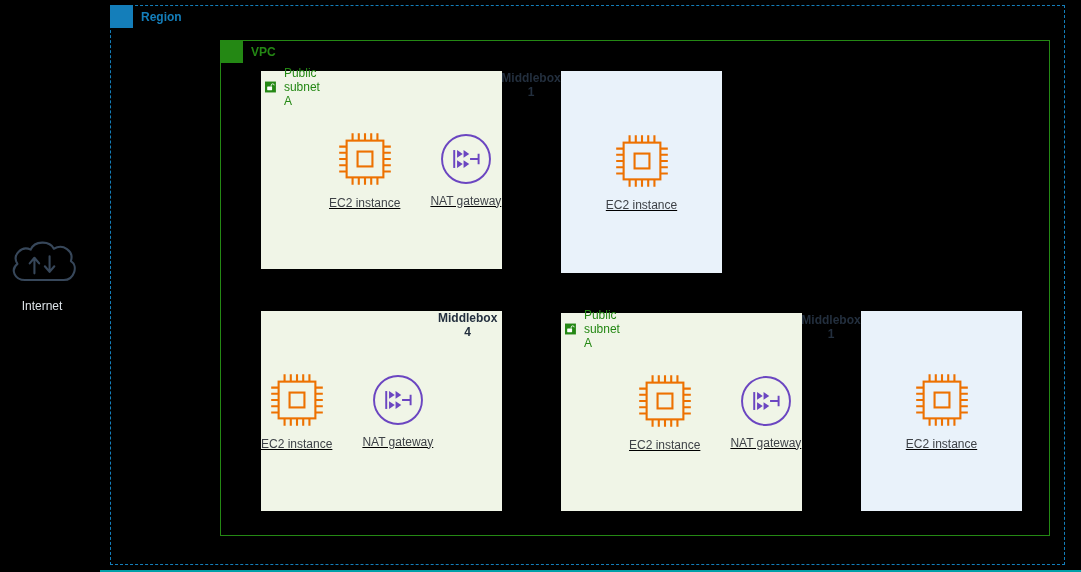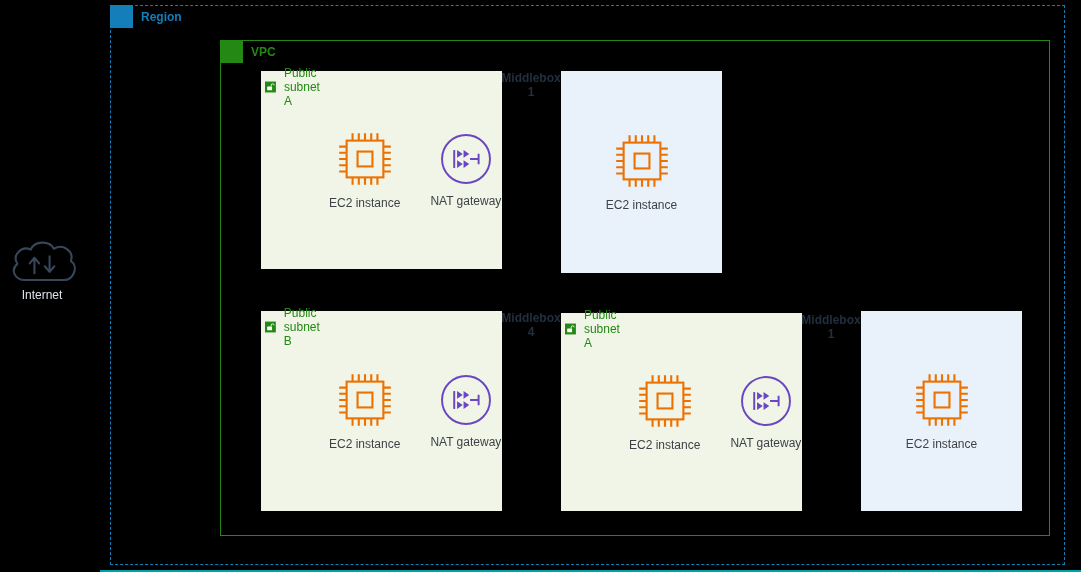--- a/index.html
+++ b/index.html
@@ -25,31 +25,31 @@
 
   
   .subnet { position: absolute; display: flex; }
   .subnet.public  { background: var(--public-subnet-bg, #F0F5E7); }
   .subnet.private { background: var(--private-subnet-bg, #E9F2FA); }
   .subnet-header { display: flex; align-items: center; gap: 8px; padding: 4px 0 0 4px; height: 28px; }
   .subnet-title { font-size: 12px; }
   .subnet.public  .subnet-title { color: var(--vpc-green, #248814); }
   .subnet.private .subnet-title { color: var(--region-blue, #147EBA); }
   .subnet-body { flex: 1; display: flex; align-items: center; justify-content: center; gap: 30px; }
-  .resource { display: flex; flex-direction: column; align-items: center; gap: 9px; }
+  .resource { display: flex; flex-direction: column; align-items: center; gap: 9px; text-decoration: underline; }
   .res-label { font-size: 12px; color: var(--label-dark, #3E4247); white-space: nowrap; }
   .middlebox { text-align: center; font-size: 12px; font-weight: bold;
                color: var(--middlebox-dark, #232F3E); padding-bottom: 12px; }
 
   
   .external { position: absolute; display: flex; flex-direction: column; align-items: center; }
   .internet-node { left: 4px; top: 236px; width: 76px; }
   .igw-node { left: 136px; top: 240px; width: 66px; }
   .external-label { font-size: 12px; color: var(--external-label, #DDE3E8); text-align: center;
-                    line-height: 1.3; margin-top: 0; }
+                    line-height: 1.3; margin-top: 11px; }
 
   
   .orange-stroke { stroke: var(--ec2-orange, #ED7100); stroke-width: 2.4; fill: none; }
   .purple-stroke { stroke: var(--gateway-purple, #6B46C1); stroke-width: 2.4; fill: none; }
   .purple-fill   { fill: var(--gateway-purple, #6B46C1); }
   .cloud-stroke  { stroke: var(--cloud-stroke, #37475A); stroke-width: 2.2; fill: none;
                    stroke-linecap: round; stroke-linejoin: round; }
   .green-fill { fill: var(--vpc-green, #248814); }
   .blue-fill  { fill: var(--region-blue, #147EBA); }
   .white-stroke { stroke: #fff; stroke-width: 1.6; fill: none; }
@@ -134,28 +134,20 @@
                 <path d="M2.5 17.8h8.5M2.5 24.9h8.5M2.5 32h8.5M2.5 39.1h8.5M2.5 46.2h8.5"></path>
                 <path d="M53 17.8h8.5M53 24.9h8.5M53 32h8.5M53 39.1h8.5M53 46.2h8.5"></path>
               </g>
             </svg>
             <span class="res-label">EC2 instance</span>
           </div>
         </div>
       </div>
 
       <div class="subnet public" style="left:40px; top:270px; width:241px; height:200px;">
-        <div class="subnet-header">
-          <svg width="20" height="20" viewBox="0 0 20 20">
-            <rect width="20" height="20" class="green-fill"></rect>
-            <path d="M11.4 9.2V6.9a2.7 2.7 0 0 1 5.4 0" class="white-stroke"></path>
-            <rect x="4" y="9.2" width="9" height="6.8" rx="0.8" class="white-fill"></rect>
-          </svg>
-          <span class="subnet-title">Public subnet B</span>
-        </div>
         <div class="subnet-body">
           <div class="resource">
             <svg width="56" height="56" viewBox="0 0 64 64">
               <g class="orange-stroke">
                 <rect x="11" y="11" width="42" height="42"></rect>
                 <rect x="23.5" y="23.5" width="17" height="17"></rect>
                 <path d="M17.8 2.5v8.5M24.9 2.5v8.5M32 2.5v8.5M39.1 2.5v8.5M46.2 2.5v8.5"></path>
                 <path d="M17.8 53v8.5M24.9 53v8.5M32 53v8.5M39.1 53v8.5M46.2 53v8.5"></path>
                 <path d="M2.5 17.8h8.5M2.5 24.9h8.5M2.5 32h8.5M2.5 39.1h8.5M2.5 46.2h8.5"></path>
                 <path d="M53 17.8h8.5M53 24.9h8.5M53 32h8.5M53 39.1h8.5M53 46.2h8.5"></path>

